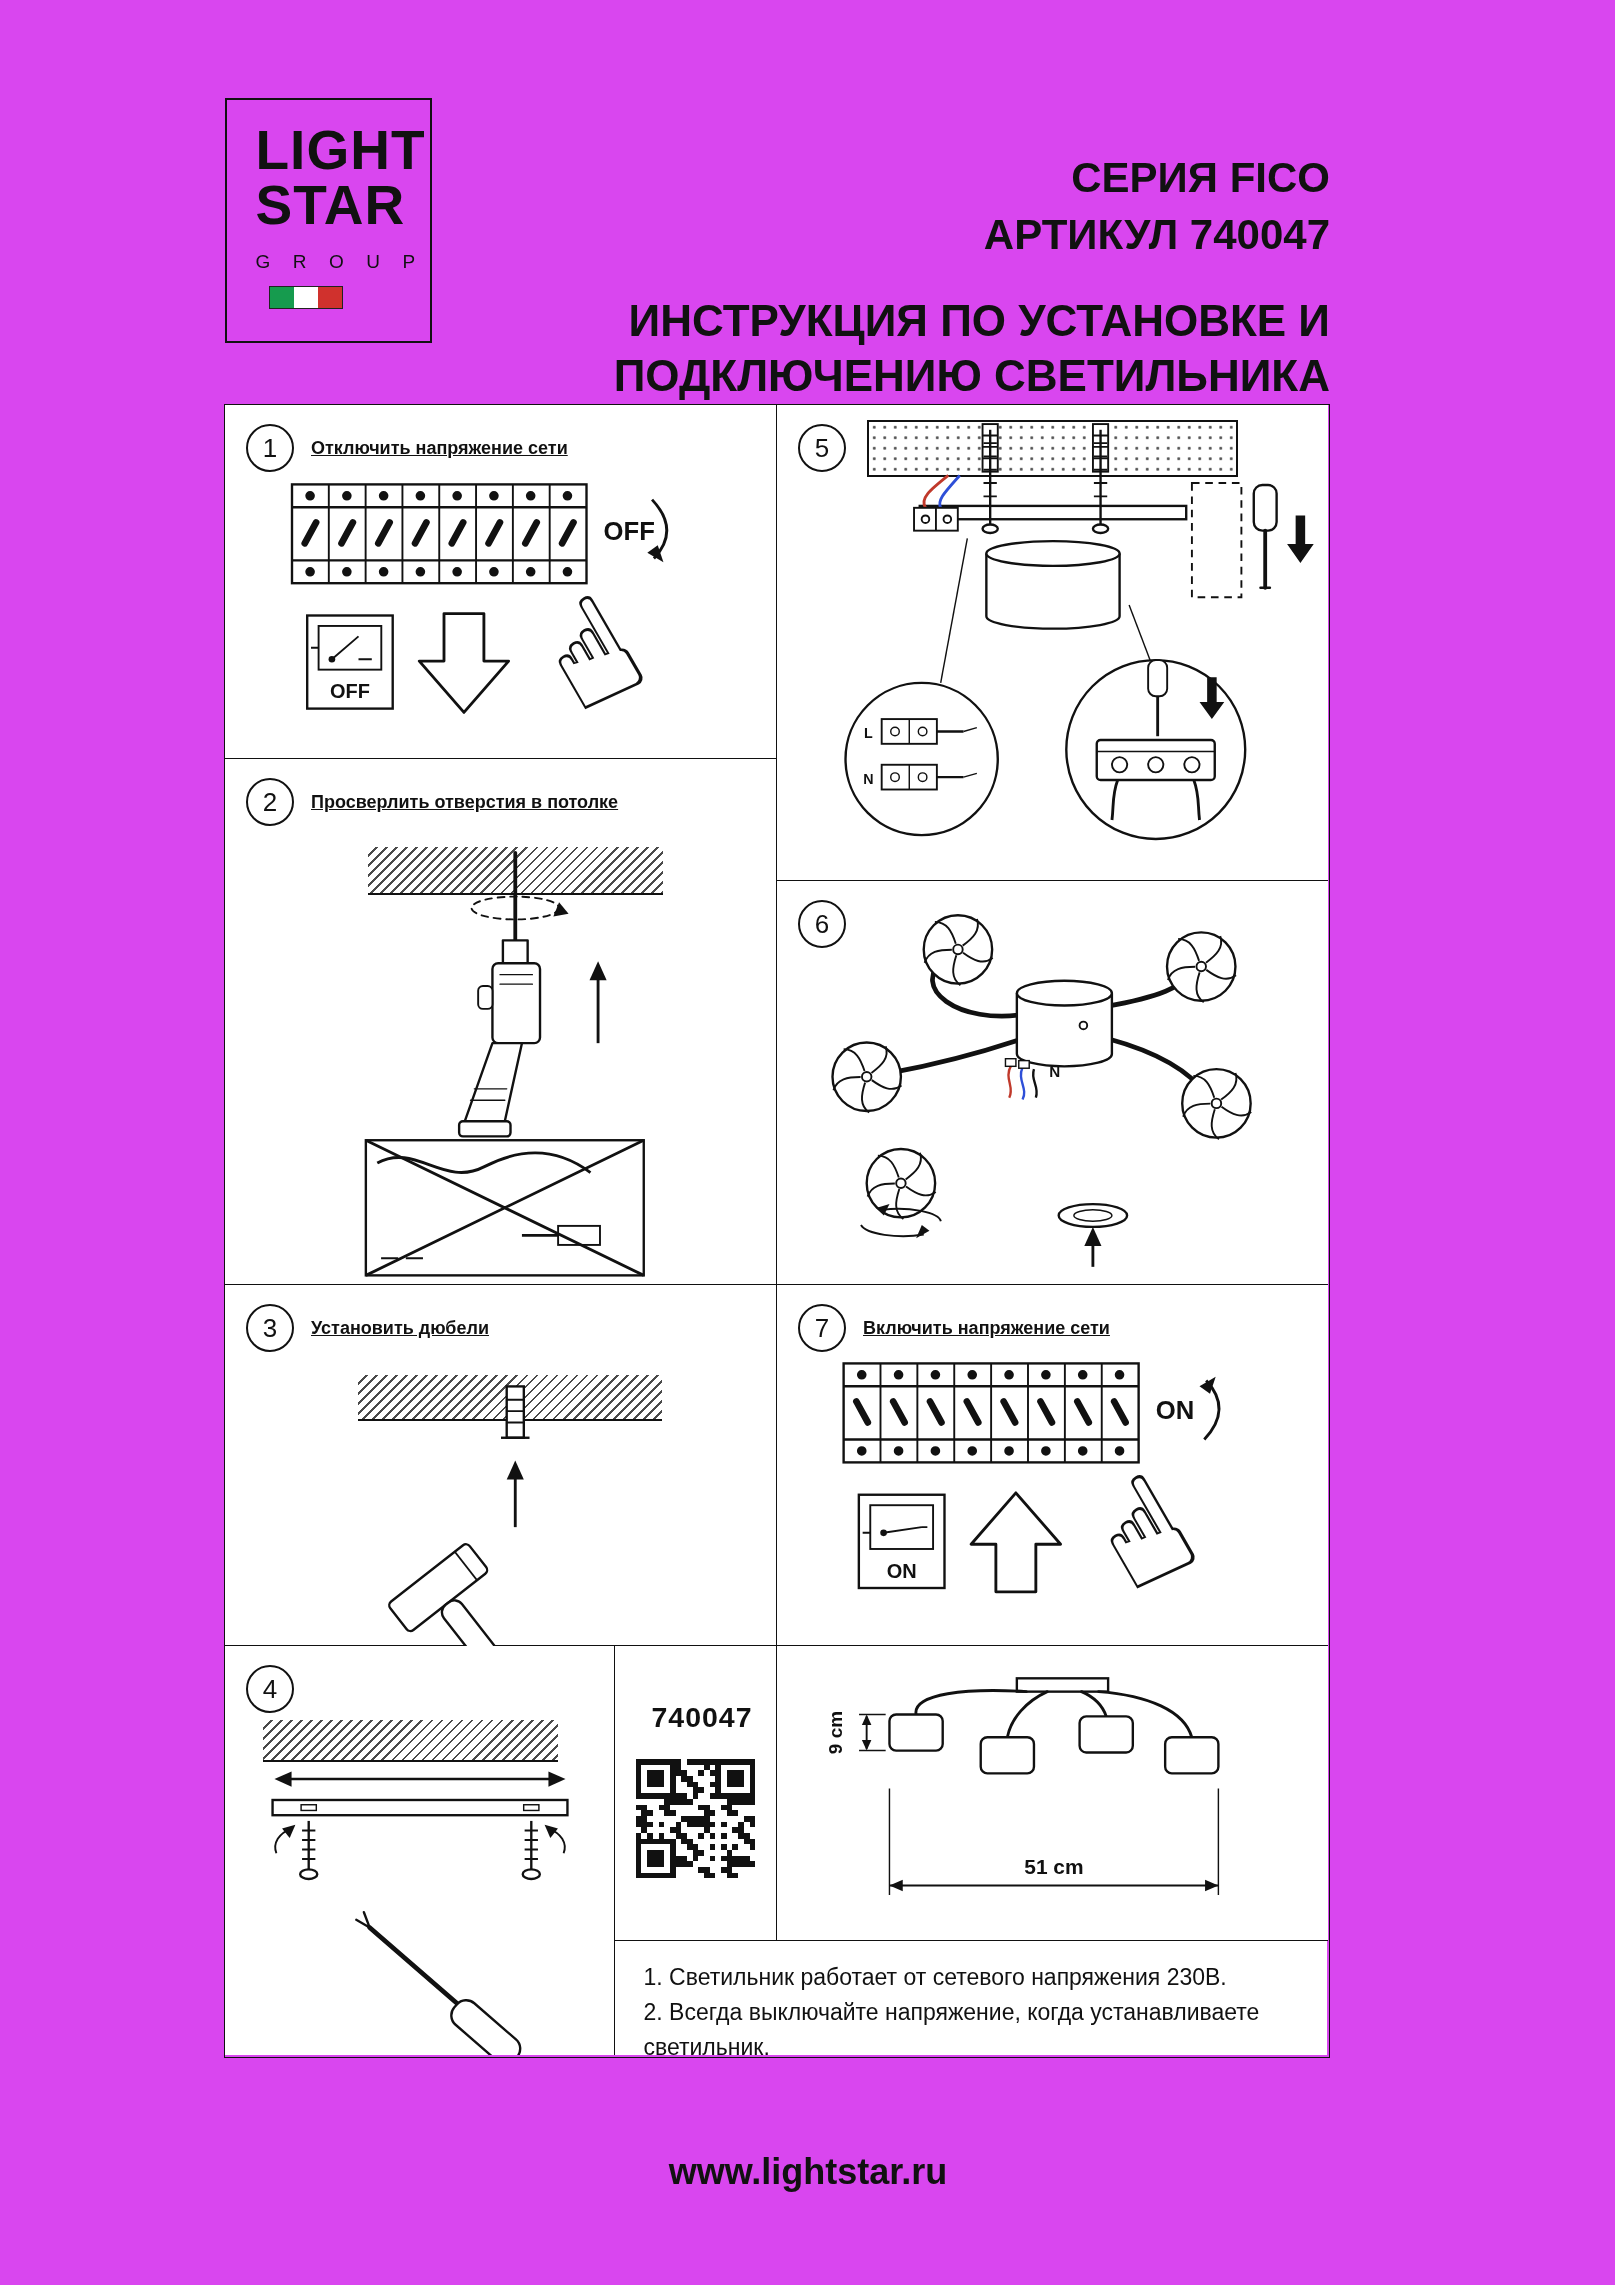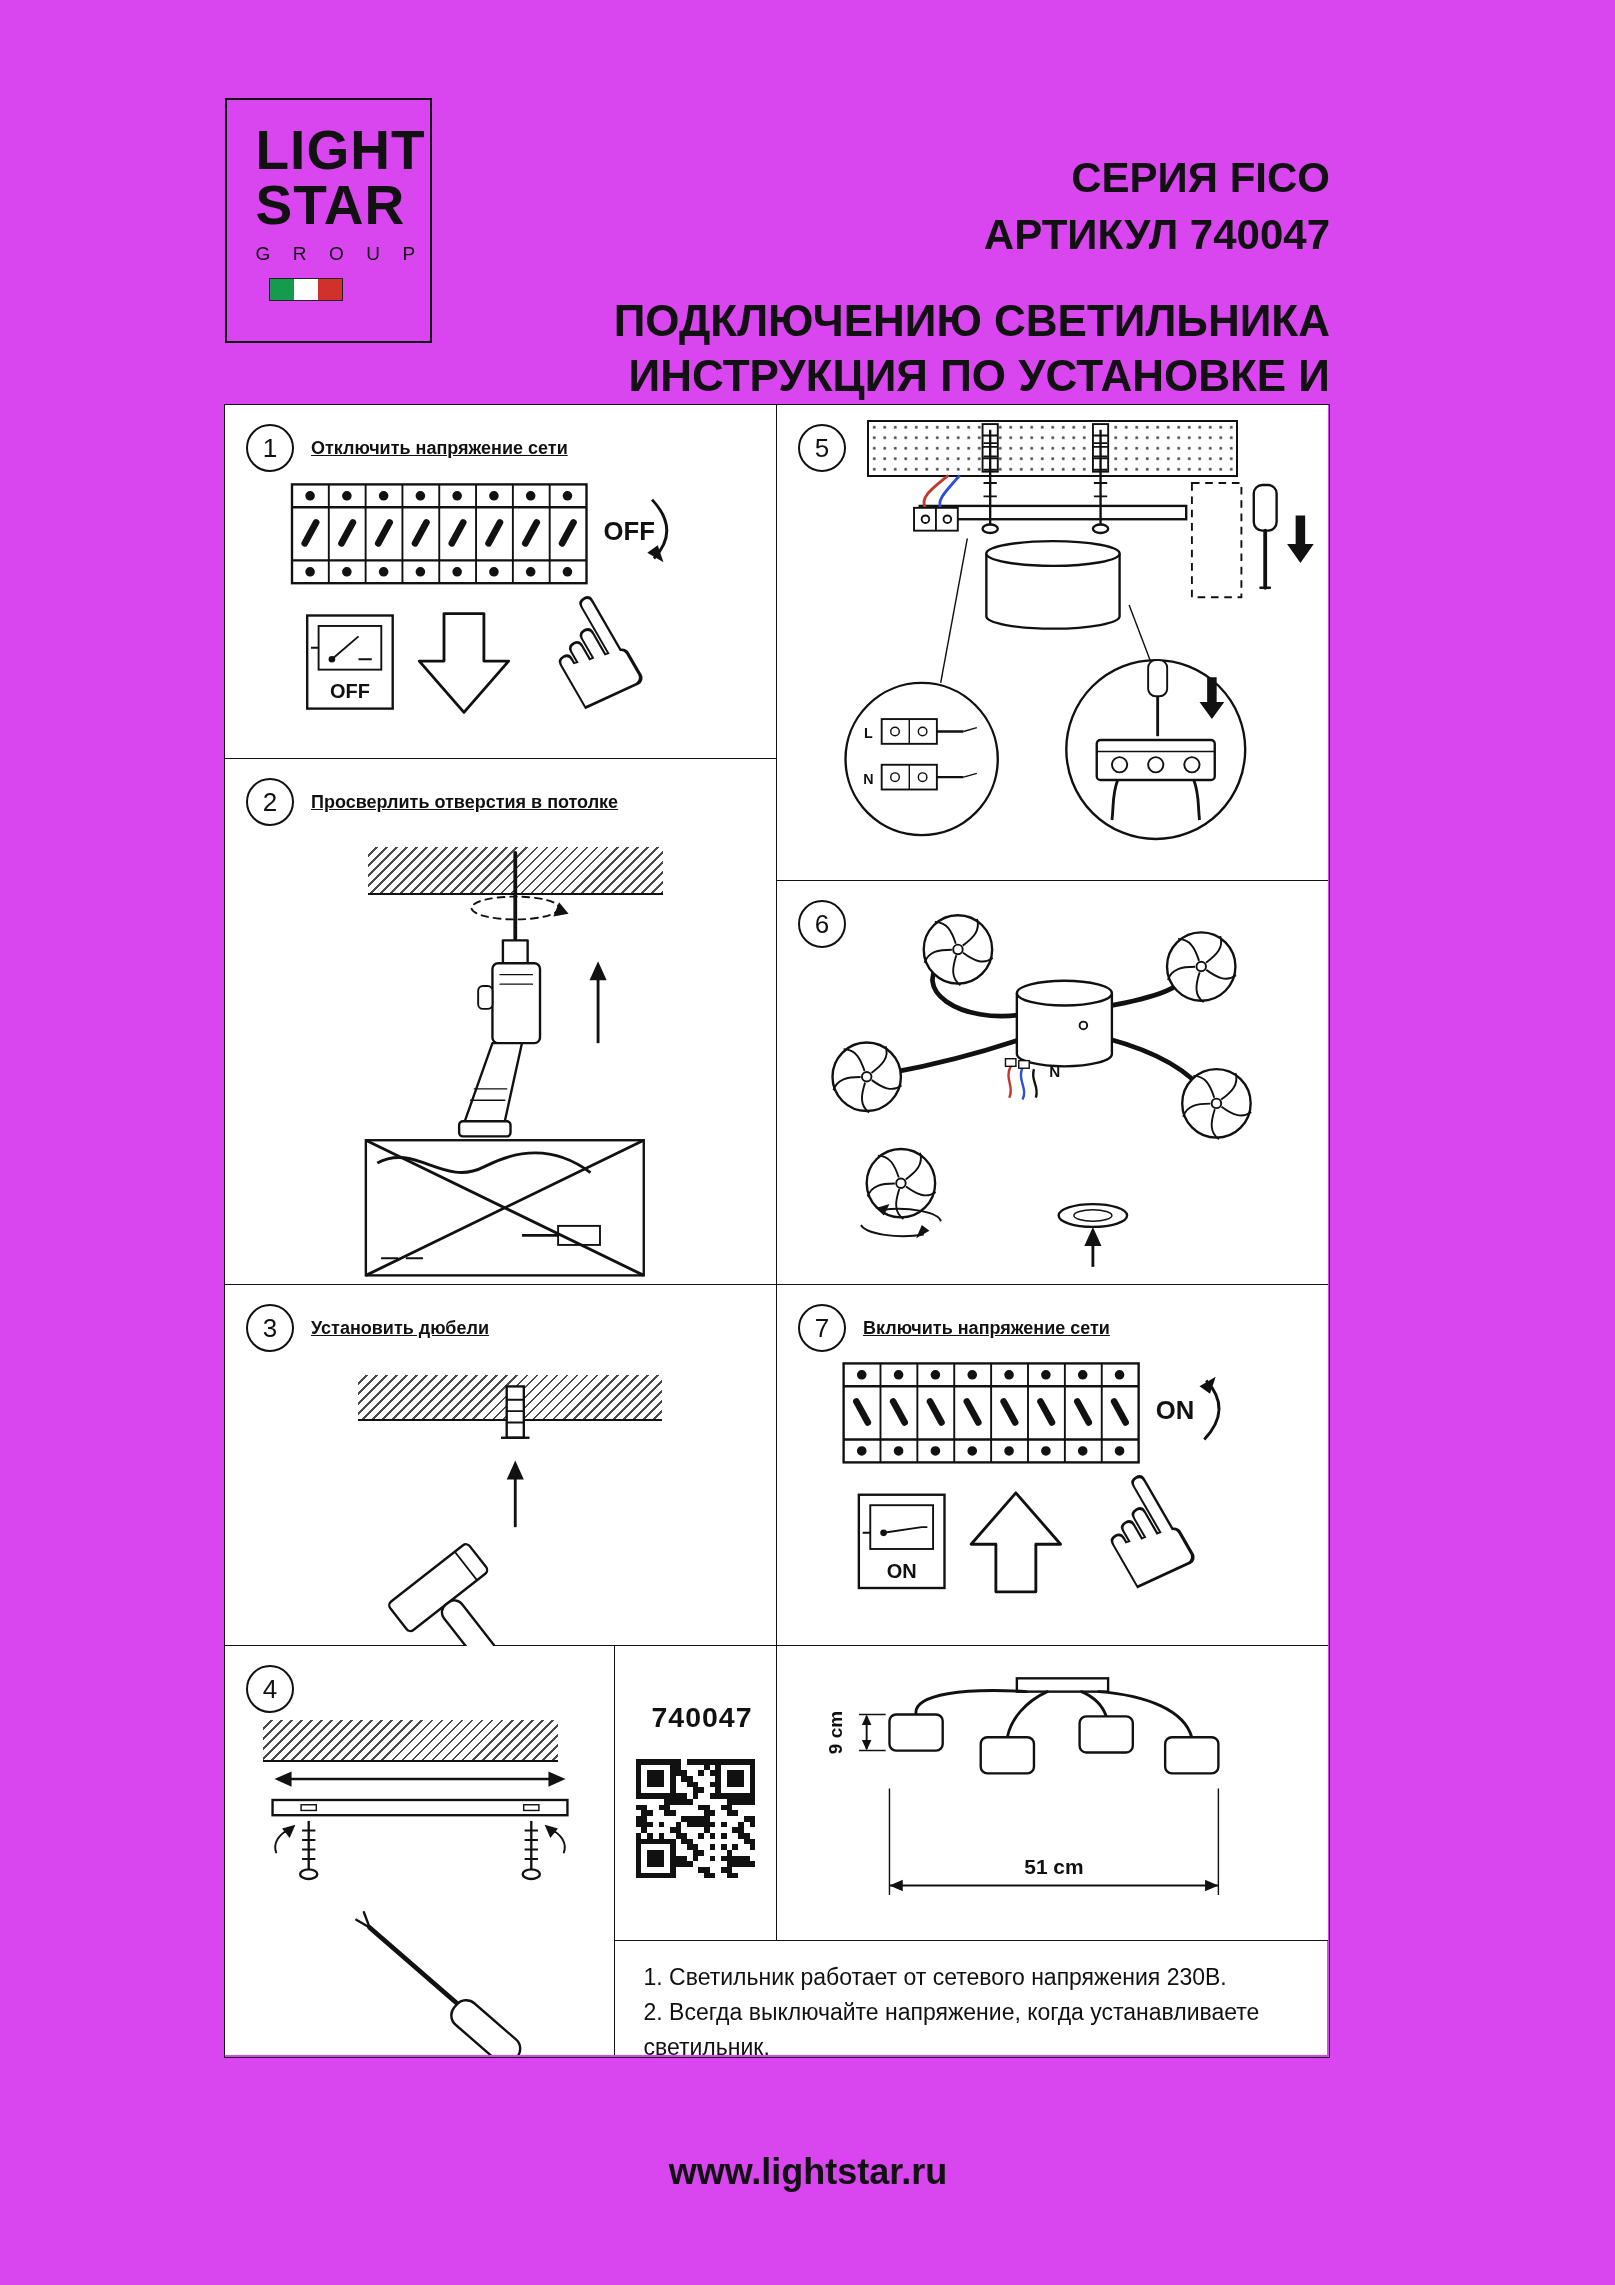--- a/index.html
+++ b/index.html
@@ -2,21 +2,21 @@
 <html style="font-size:15px"><head>
 <meta charset="utf-8">
 <style>
   html,body{margin:0;padding:0;background:#fff;}
   .page{position:relative;width:1616px;height:2286px;background:#d946ef;overflow:hidden;
         font-family:"Liberation Sans","DejaVu Sans",sans-serif;color:#111;}
   
   .logo-box{position:absolute;left:225px;top:98px;width:207px;height:245px;
             border:2.9px solid #111;box-sizing:border-box;padding:23px 0 0 28.5px;}
   .logo-l1,.logo-l2{font-size:55px;font-weight:bold;line-height:55px;letter-spacing:1px;}
-  .logo-group{margin-top:10px;font-size:19px;letter-spacing:8.6px;}
+  .logo-group{margin-top:18px;font-size:19px;letter-spacing:8.6px;}
   .flag{margin-top:13.3px;margin-left:13.3px;width:72px;height:21px;border:1.9px solid #222;display:flex;}
   .flag i{flex:1;display:block;}
   .header-block{position:absolute;top:105px;left:571px;width:759px;text-align:right;font-weight:bold;}
   .h-series{font-size:42px;line-height:49px;margin-top:48px;}
   .h-article{font-size:42px;line-height:49px;margin-top:7.6px;}
   .h-title{font-size:44px;line-height:55px;margin-top:34px;}
   
   .table{position:absolute;left:224px;top:404px;width:1106px;height:1654px;
          border:1.9px solid #111;box-sizing:border-box;}
   .cell{position:absolute;box-sizing:border-box;background:#fff;}
@@ -56,22 +56,22 @@
       <i style="background:#169b4e"></i>
         <i style="background:#fff"></i>
         <i style="background:#d0312d"></i>
     </div>
   </div>
 
   <div class="header-block">
     <div class="h-series">СЕРИЯ FICO</div>
     <div class="h-article">АРТИКУЛ 740047</div>
     <div class="h-title">
+      <div>ИНСТРУКЦИЯ ПО УСТАНОВКЕ И</div>
       <div>ПОДКЛЮЧЕНИЮ СВЕТИЛЬНИКА</div>
-      <div>ИНСТРУКЦИЯ ПО УСТАНОВКЕ И</div>
     </div>
   </div>
 
   <div class="table">
 
     <div class="cell br bb" style="left:0;top:0;width:552px;height:354px">
       <div class="step-head">
         <div class="step-num">1</div>
         <div class="step-label">Отключить напряжение сети</div>
       </div>

